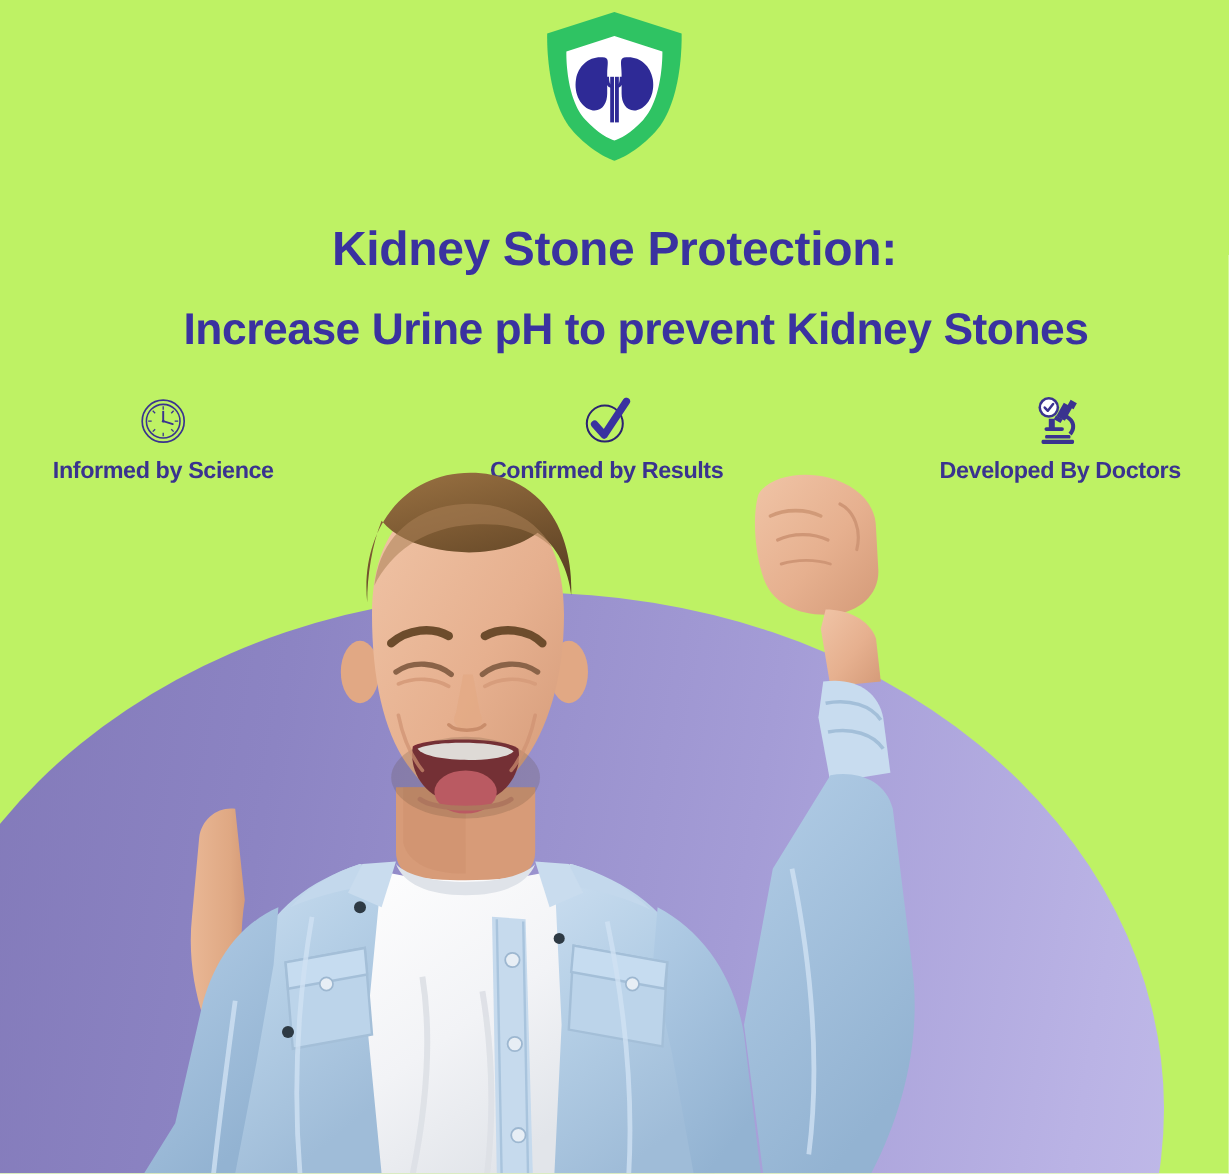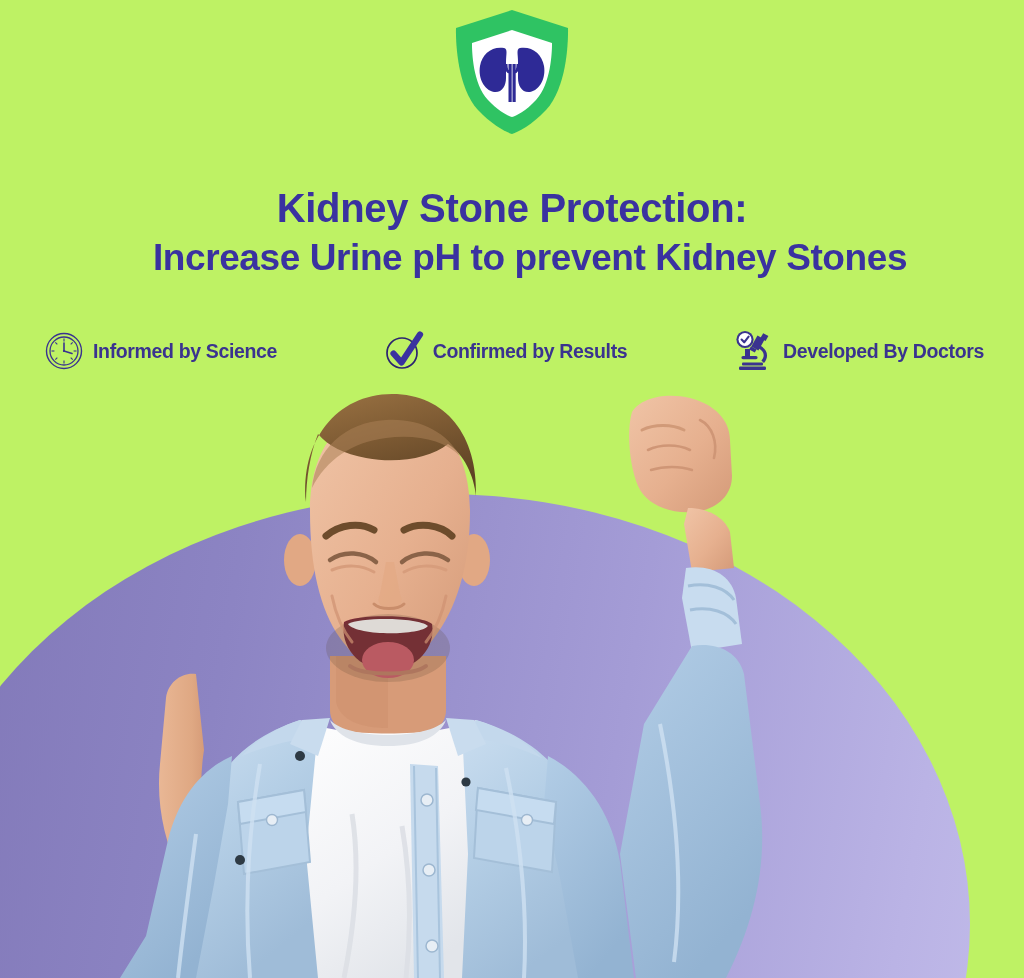--- a/index.html
+++ b/index.html
@@ -47,40 +47,41 @@
     letter-spacing: -0.2px;
   }
   .headline .line1 {
     display: block;
     font-size: 40px;
     letter-spacing: -0.3px;
   }
   .headline .line2 {
     display: block;
     font-size: 37px;
-    margin-top: 5px;
+    margin-top: 22px;
     letter-spacing: -0.4px;
     padding-left: 36px;
   }
 
   
   .badges {
     position: absolute;
     top: 330px;
     left: 44px;
     width: 940px;
     display: flex;
     align-items: center;
     justify-content: space-between;
   }
   .badge {
     display: flex;
     align-items: center;
     gap: 9px;
     white-space: nowrap;
+    flex-direction: column;
   }
   .badge-icon {
     width: 40px;
     height: 42px;
     flex: 0 0 auto;
     display: flex;
     align-items: center;
     justify-content: center;
   }
   .badge-icon svg { display: block; }

